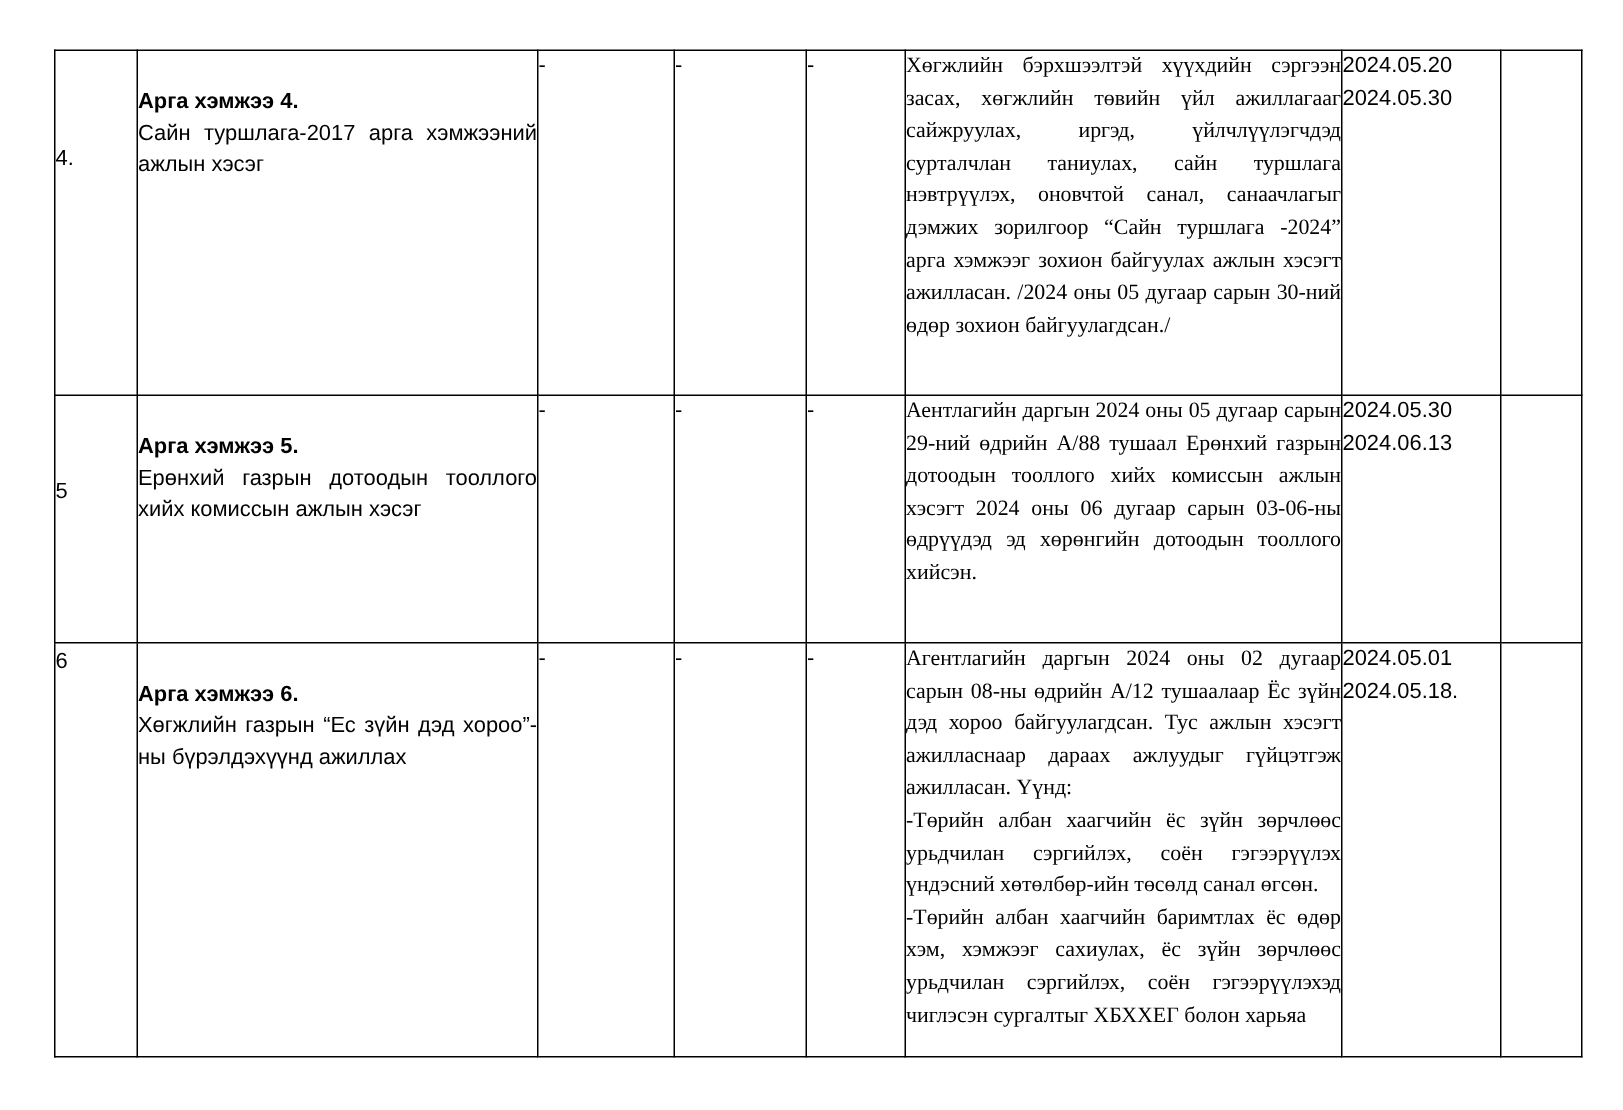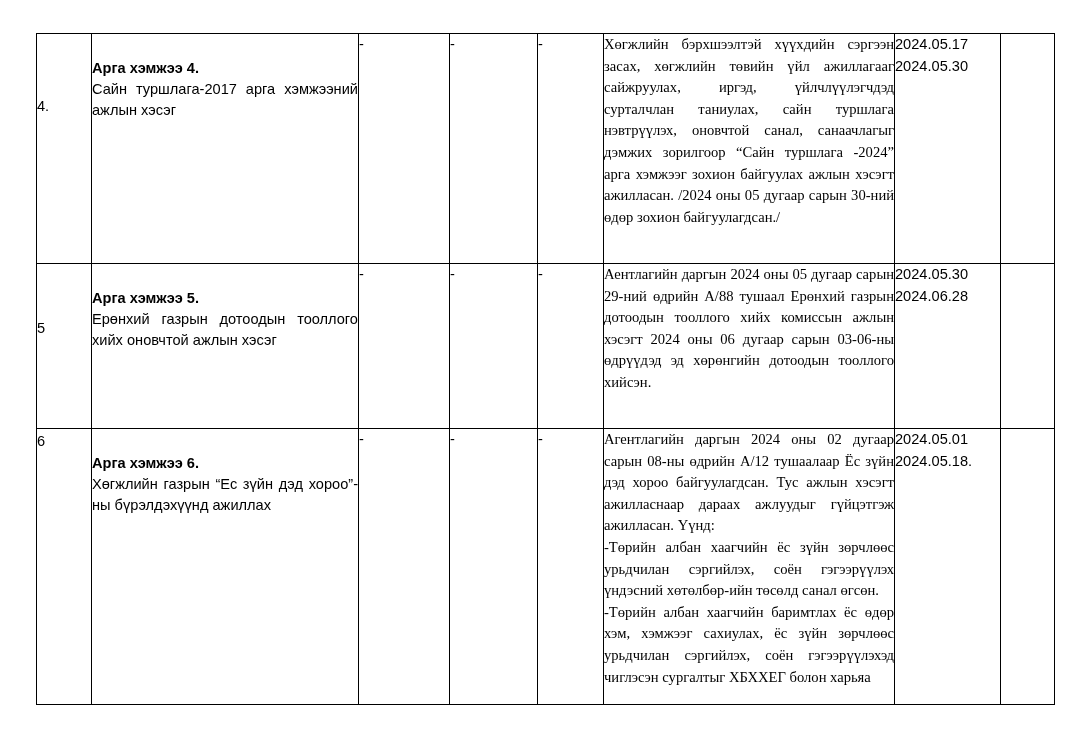--- a/index.html
+++ b/index.html
@@ -84,51 +84,51 @@
     <td class="c-dash">
       <span>-</span>
     </td>
     <td class="c-dash">
       <span>-</span>
     </td>
     <td class="c-result">
       <div class="para">Хөгжлийн бэрхшээлтэй хүүхдийн сэргээн засах, хөгжлийн төвийн үйл ажиллагааг сайжруулах, иргэд, үйлчлүүлэгчдэд сурталчлан таниулах, сайн туршлага нэвтрүүлэх, оновчтой санал, санаачлагыг дэмжих зорилгоор “Сайн туршлага -2024” арга хэмжээг зохион байгуулах ажлын хэсэгт ажилласан.  /2024 оны 05 дугаар сарын 30-ний өдөр зохион байгуулагдсан./</div>
     </td>
     <td class="c-dates">
-      <div>2024.05.17</div>
+      <div>2024.05.20</div>
       <div>2024.05.30</div>
     </td>
     <td class="c-blank"></td>
   </tr>
 
   <tr class="r5">
     <td class="c-num">
       <div class="num-offset-r5">5</div>
     </td>
     <td class="c-desc">
       <div class="desc-offset-r5">
         <div class="title">Арга хэмжээ 5.</div>
-        <div class="subtitle">Ерөнхий газрын дотоодын тооллого хийх оновчтой ажлын хэсэг</div>
+        <div class="subtitle">Ерөнхий газрын дотоодын тооллого хийх комиссын ажлын хэсэг</div>
       </div>
     </td>
     <td class="c-dash">
       <span>-</span>
     </td>
     <td class="c-dash">
       <span>-</span>
     </td>
     <td class="c-dash">
       <span>-</span>
     </td>
     <td class="c-result">
       <div class="para" style="">Аентлагийн даргын  2024 оны 05 дугаар сарын 29-ний өдрийн А/88 тушаал Ерөнхий газрын дотоодын тооллого хийх комиссын ажлын хэсэгт 2024 оны 06 дугаар сарын 03-06-ны өдрүүдэд эд хөрөнгийн дотоодын тооллого хийсэн.</div>
     </td>
     <td class="c-dates">
       <div>2024.05.30</div>
-      <div>2024.06.28</div>
+      <div>2024.06.13</div>
     </td>
     <td class="c-blank"></td>
   </tr>
 
   <tr class="r6">
     <td class="c-num">
       <div class="num-offset-r6">6</div>
     </td>
     <td class="c-desc">
       <div class="desc-offset-r6">

